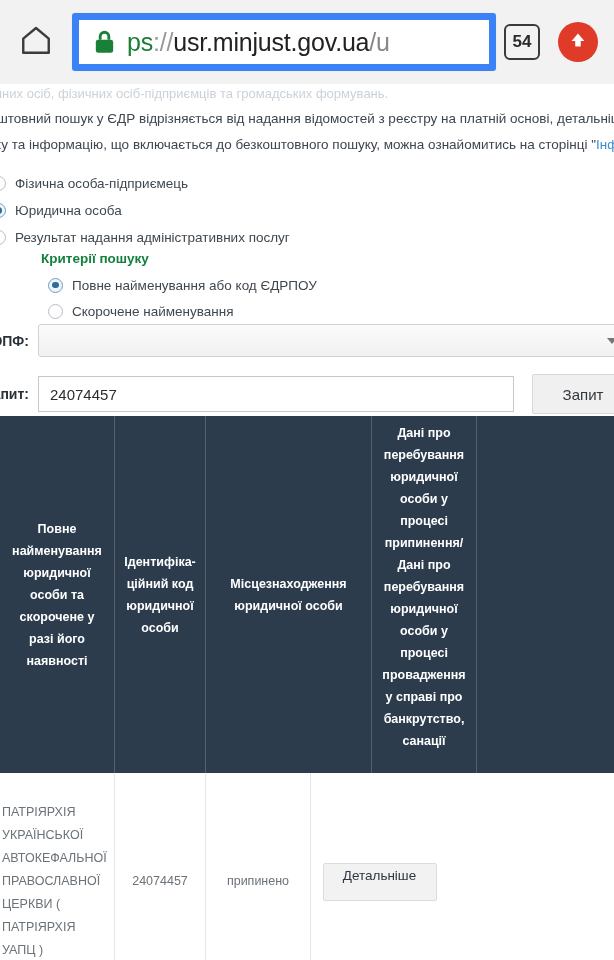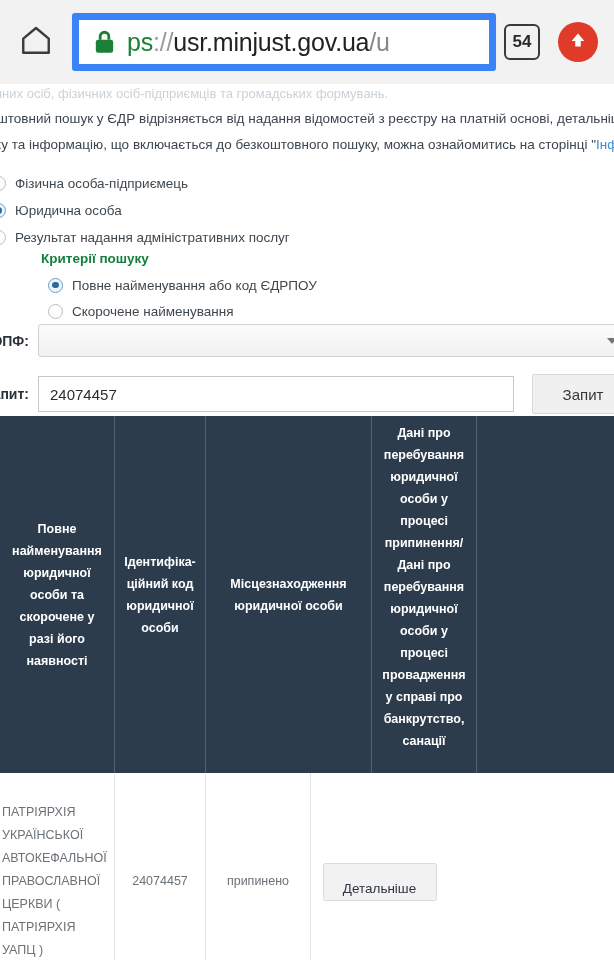--- a/index.html
+++ b/index.html
@@ -318,21 +318,21 @@
   .td.c4 { display: flex; align-items: center; justify-content: center; }
   .td.c5 { display: flex; align-items: center; justify-content: center; }
 
   .detail-btn {
     width: 114px;
     height: 38px;
     background: #f2f2f2;
     border: 1px solid #dcdcdc;
     border-radius: 2px;
     display: flex;
-    align-items: flex-end;
+    align-items: flex-start;
     justify-content: center;
     font-size: 13.5px;
     color: #2f363d;
   }
 </style>
 </head>
 <body>
 
 <div id="app">
 

